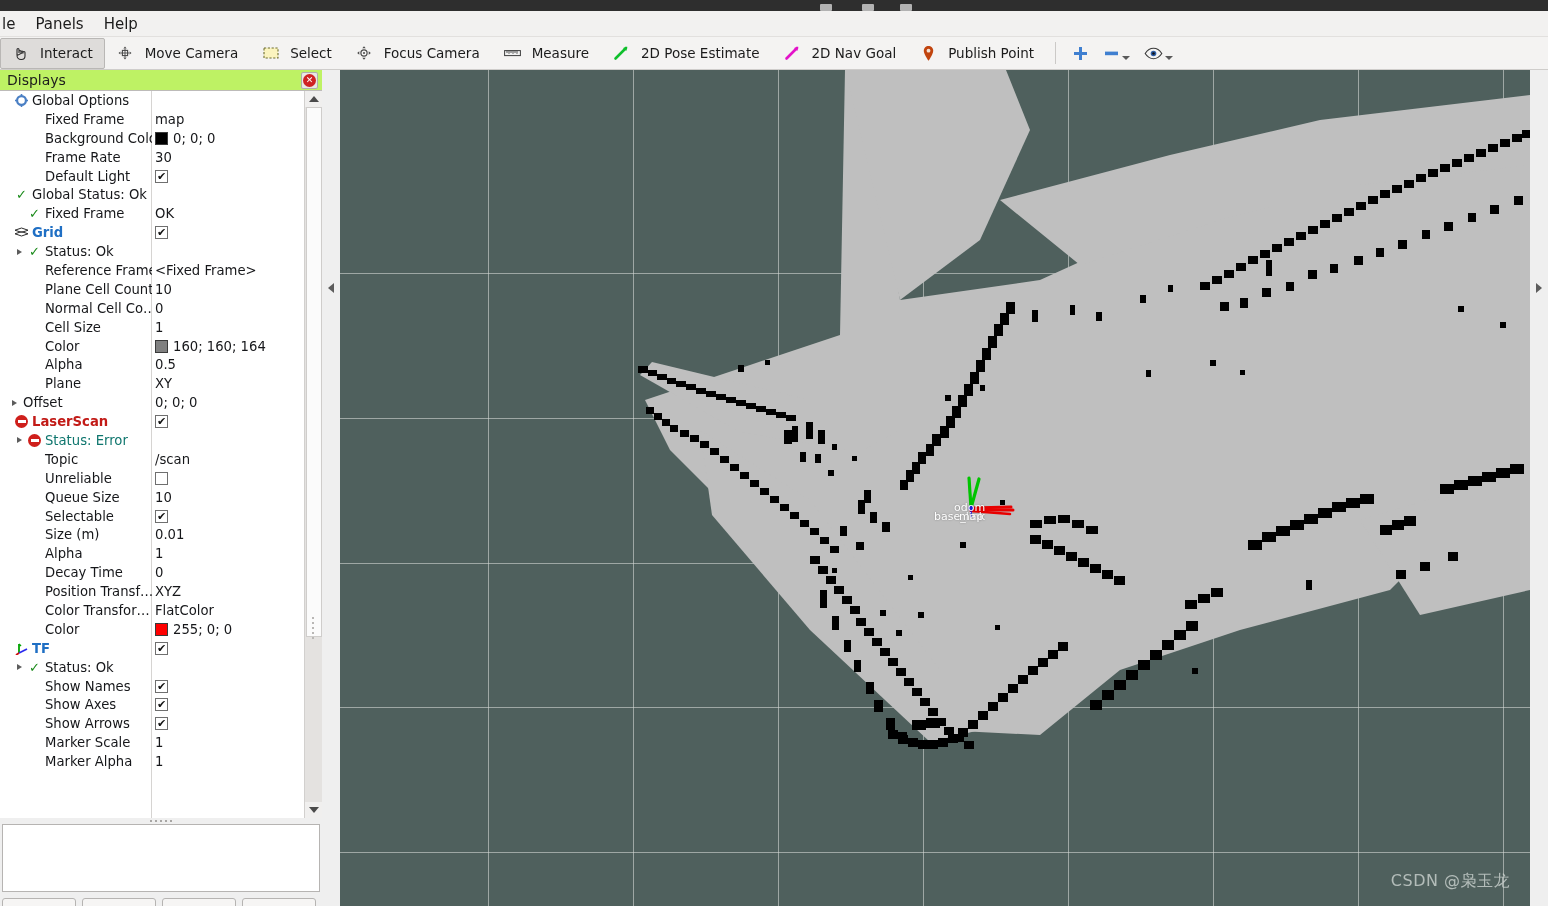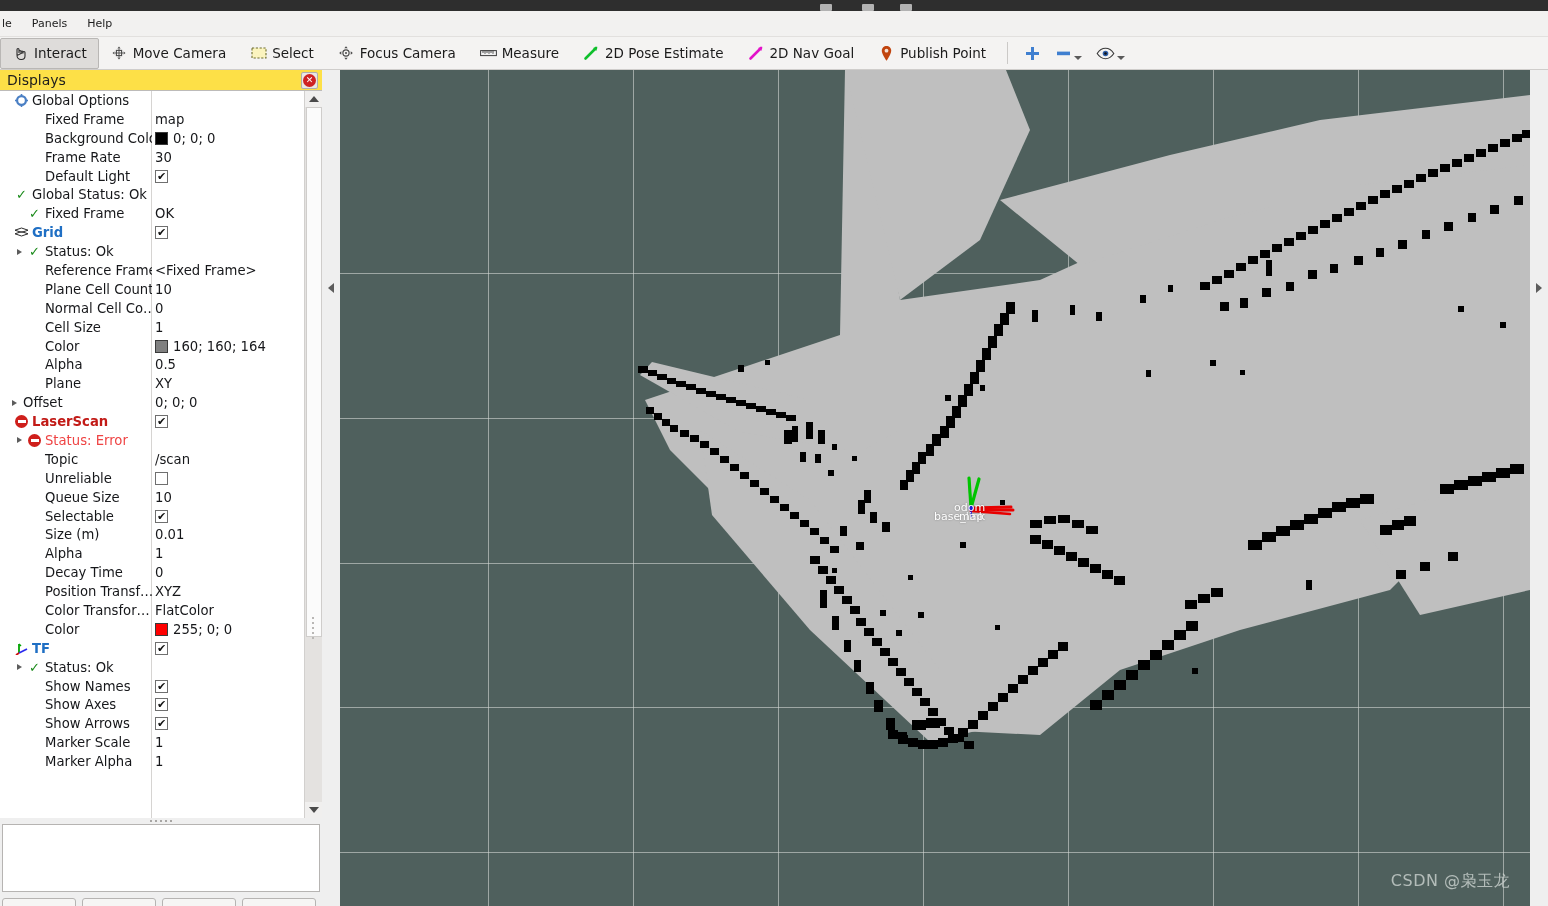--- a/index.html
+++ b/index.html
@@ -18,33 +18,33 @@
   }
   .titlestrip .tsglyph {
     position: absolute; top: 4px; height: 7px; width: 12px;
     background: #c9c9c9; border-radius: 1px; opacity: .85;
   }
 
   
   .menubar {
     position: absolute; left: 0; top: 11px; width: 1548px; height: 26px;
     background: #f2f1f0; border-bottom: 1px solid #e2e0de;
-    display: flex; align-items: center; font-size: 11px; color: #1c1c1c;
+    display: flex; align-items: center; font-size: 15px; color: #1c1c1c;
   }
   .menuitem { padding: 2px 10px; line-height: 20px; cursor: default; white-space: nowrap; }
   .menuitem:first-child { padding-left: 2px; }
 
   
   .toolbar {
     position: absolute; left: 0; top: 37px; width: 1548px; height: 33px;
     background: #f4f3f2; border-bottom: 1px solid #cfcdcb;
     display: flex; align-items: center; font-size: 13.5px; color: #1b1b1b;
   }
   .tbtn {
-    display: flex; align-items: center; gap: 5px; height: 31px;
+    display: flex; align-items: center; gap: 11px; height: 31px;
     padding: 0 11px; cursor: default; white-space: nowrap;
     border: 1px solid transparent;
   }
   .tbtn.active {
     background: #dedcda;
     border: 1px solid #b9b7b5;
     border-radius: 2px;
   }
   .tbtn .ic { display: inline-flex; width: 17px; height: 17px; align-items: center; justify-content: center; }
   .tbsep { width: 1px; height: 22px; background: #cbc9c7; margin: 0 9px; }
@@ -53,21 +53,21 @@
     width: 0; height: 0; border-left: 4px solid transparent; border-right: 4px solid transparent;
     border-top: 4px solid #5a5a5a; margin-top: 10px;
   }
 
   
   .displays-panel {
     position: absolute; left: 0; top: 70px; width: 322px; height: 748px;
     background: #ffffff;
   }
   .dp-header {
-    height: 21px; background: #fde047; border-bottom: 1px solid #bdbbb9;
+    height: 21px; background: #bef264; border-bottom: 1px solid #bdbbb9;
     display: flex; align-items: center; padding-left: 7px;
     font-size: 14px; color: #1c1c1c; position: relative;
   }
   .dp-close {
     position: absolute; right: 4px; top: 2px; width: 17px; height: 17px;
     background: #e9e7e5; border: 1px solid #b0aeac; border-radius: 2px;
     display: flex; align-items: center; justify-content: center;
   }
   .dp-close .dot {
     width: 13px; height: 13px; border-radius: 50%; background: #cf2222;
@@ -90,21 +90,21 @@
   .exp .tri {
     width: 0; height: 0; border-top: 3.5px solid transparent; border-bottom: 3.5px solid transparent;
     border-left: 5px solid #5c5c5c;
   }
   .ind0 { padding-left: 13px; }
   .ind1 { padding-left: 26px; text-align: right; }
   .licon { width: 17px; display: inline-flex; align-items: center; justify-content: center; flex: none; }
   .lbl { padding-left: 2px; }
   .lbl.hdr { color: #1f6fc4; font-weight: bold; }
   .lbl.err { color: #c21b17; font-weight: bold; }
-  .lbl.errsub { color: #ef4444; }
+  .lbl.errsub { color: #0f766e; }
   .chk {
     width: 13px; height: 13px; border: 1px solid #6f6f6f; background: #fff;
     display: inline-flex; align-items: center; justify-content: center;
     font-size: 11px; line-height: 1; color: #111; font-weight: bold;
   }
   .swatch { width: 13px; height: 13px; border: 1px solid #3a3a3a; display: inline-block; margin-right: 5px; flex: none; }
   .check-green { color: #1a8a1a; font-size: 13px; font-weight: bold; line-height: 1; }
   .err-badge {
     width: 13px; height: 13px; border-radius: 50%; background: #cf1f1b;
     display: inline-flex; align-items: center; justify-content: center;

